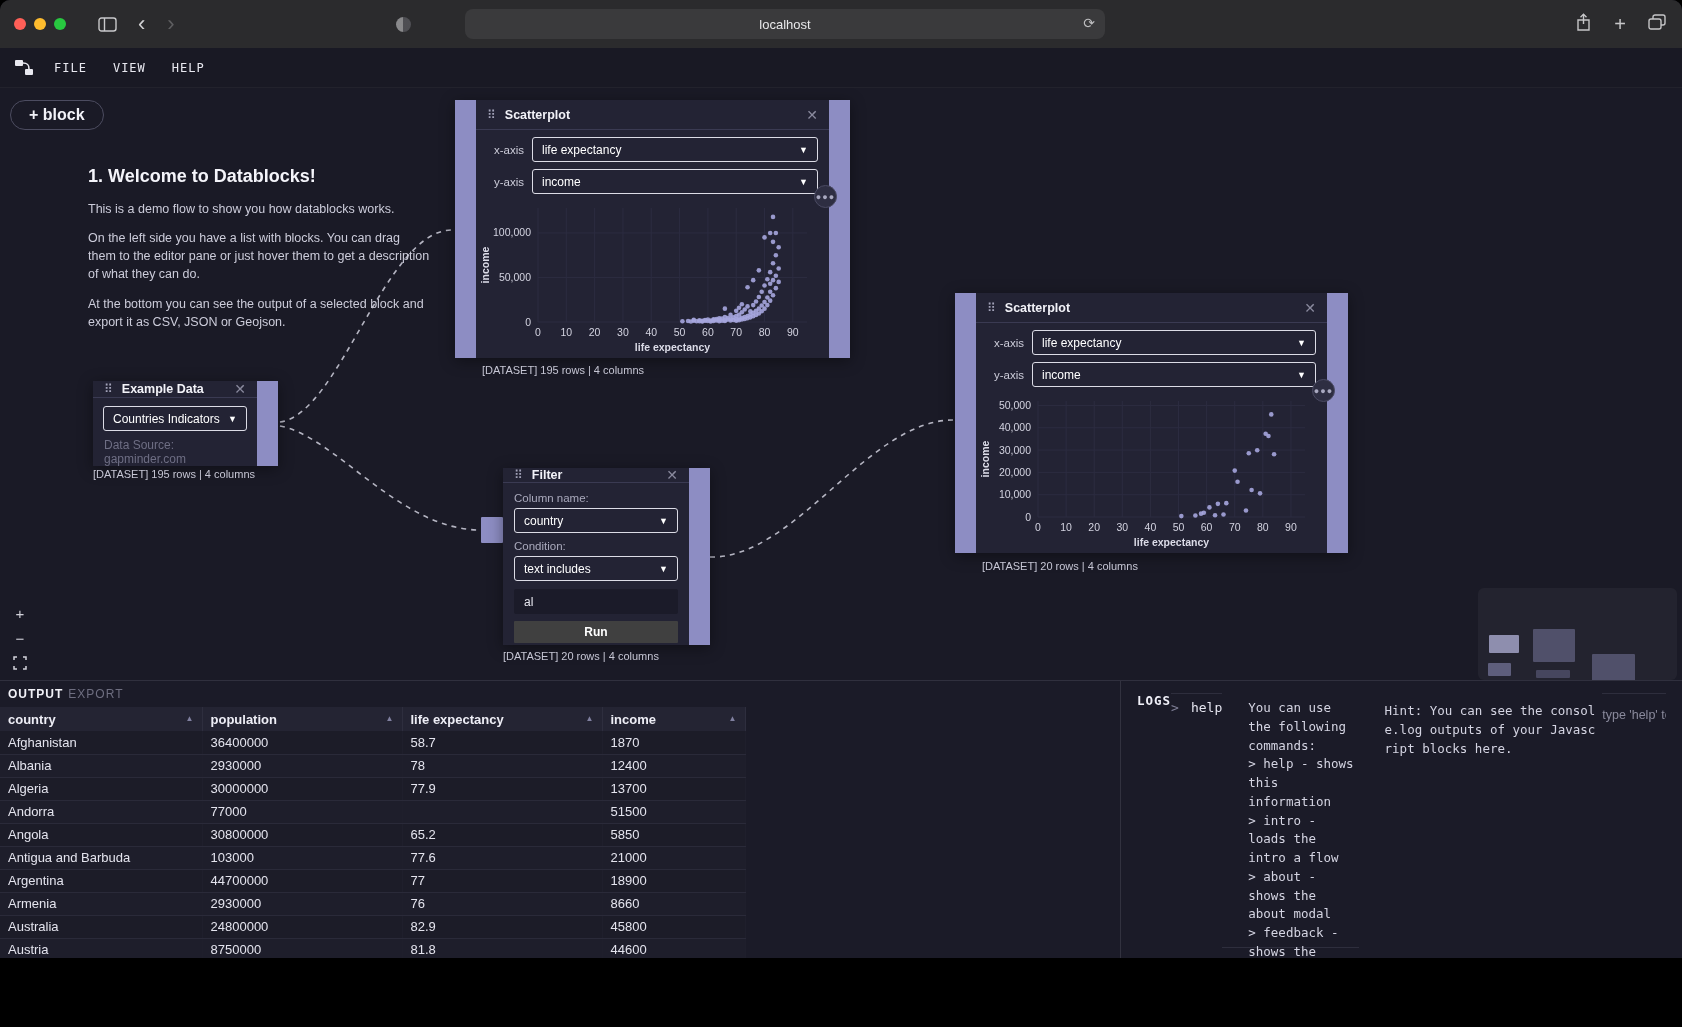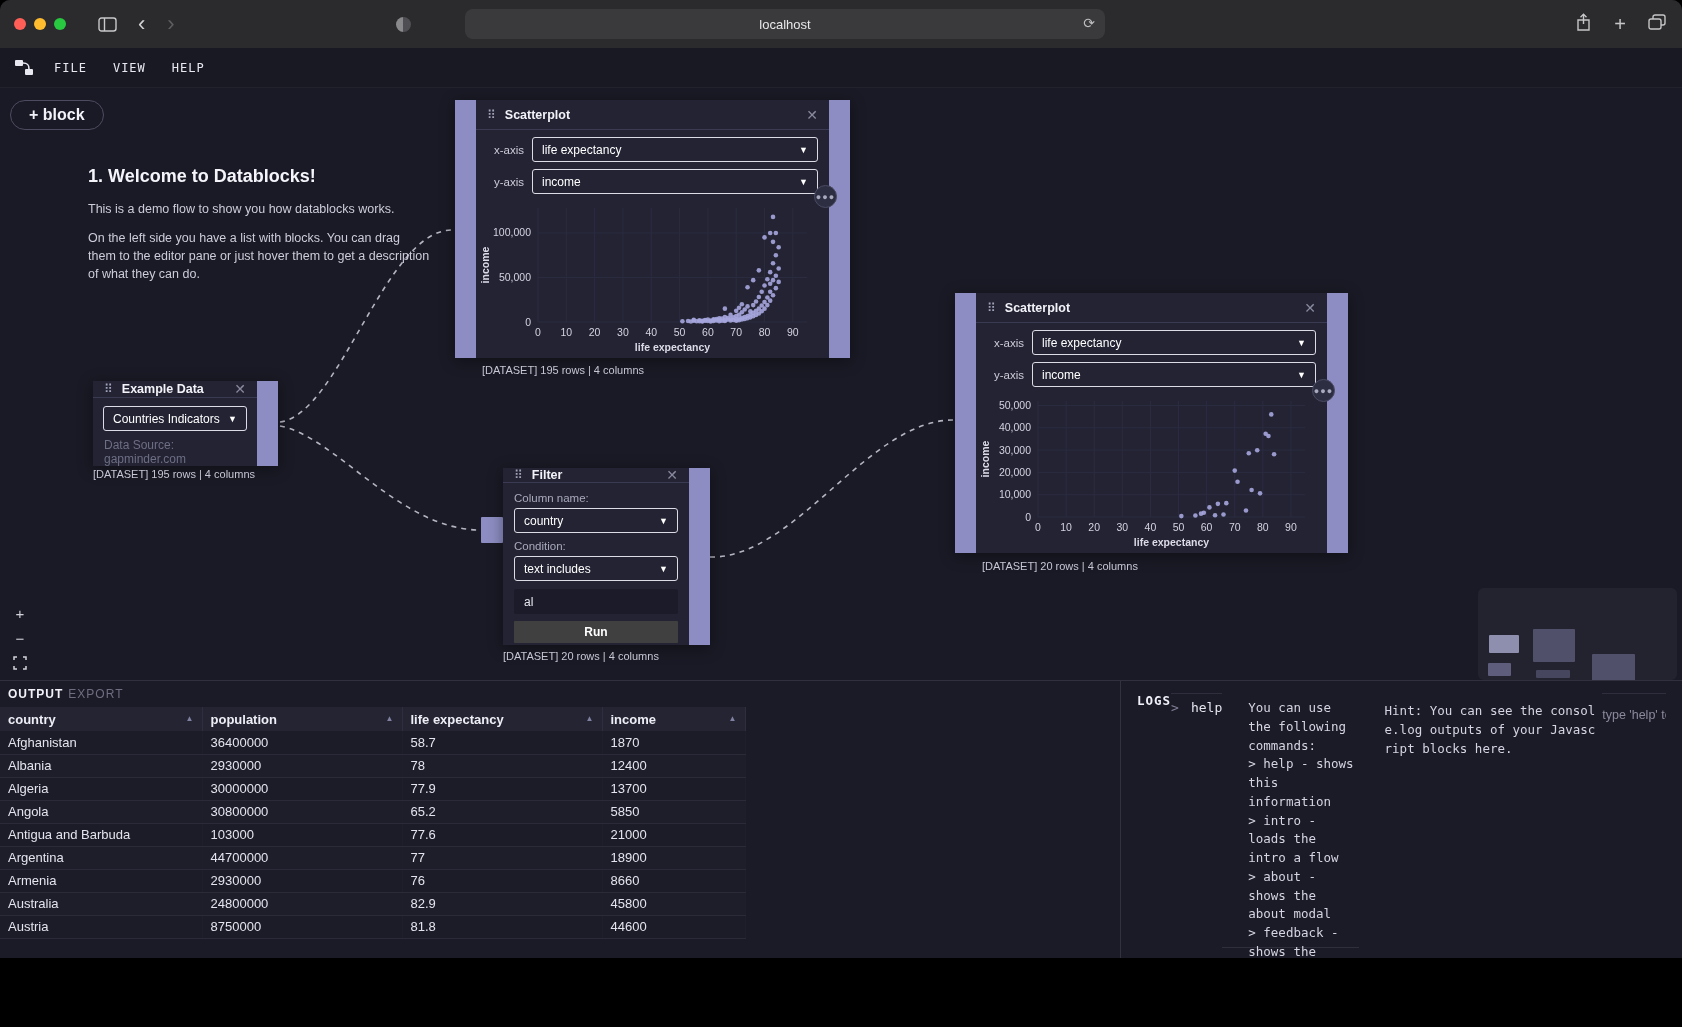--- a/index.html
+++ b/index.html
@@ -151,20 +151,21 @@
       <path d="M280,338 C335,348 400,442 480,442" fill="none" stroke="#b5b5c2" stroke-width="1.6" stroke-dasharray="5,5"></path>
       <path d="M710,469 C795,471 868,332 953,332" fill="none" stroke="#b5b5c2" stroke-width="1.6" stroke-dasharray="5,5"></path>
     </svg>
 
     <div class="add-block">+ block</div>
 
     <div class="welcome">
       <h1>1. Welcome to Datablocks!</h1>
       <p>This is a demo flow to show you how datablocks works.</p>
       <p>On the left side you have a list with blocks. You can drag them to the editor pane or just hover them to get a description of what they can do.</p>
+      <p>At the bottom you can see the output of a selected block and export it as CSV, JSON or Geojson.</p>
     </div>
 
     <div class="node" style="left:455px; top:12px; width:395px; height:258px;">
       <div class="port-bar"></div>
       <div class="node-body">
         <div class="node-header">
           <span class="drag-handle">⠿</span>
           <span class="node-title">Scatterplot</span>
           <span class="node-close">✕</span>
         </div>
@@ -505,20 +506,26 @@
               <td>78</td>
               <td>12400</td>
             </tr>
             <tr>
               <td>Algeria</td>
               <td>30000000</td>
               <td>77.9</td>
               <td>13700</td>
             </tr>
             <tr>
+              <td>Andorra</td>
+              <td>77000</td>
+              <td></td>
+              <td>51500</td>
+            </tr>
+            <tr>
               <td>Angola</td>
               <td>30800000</td>
               <td>65.2</td>
               <td>5850</td>
             </tr>
             <tr>
               <td>Antigua and Barbuda</td>
               <td>103000</td>
               <td>77.6</td>
               <td>21000</td>

